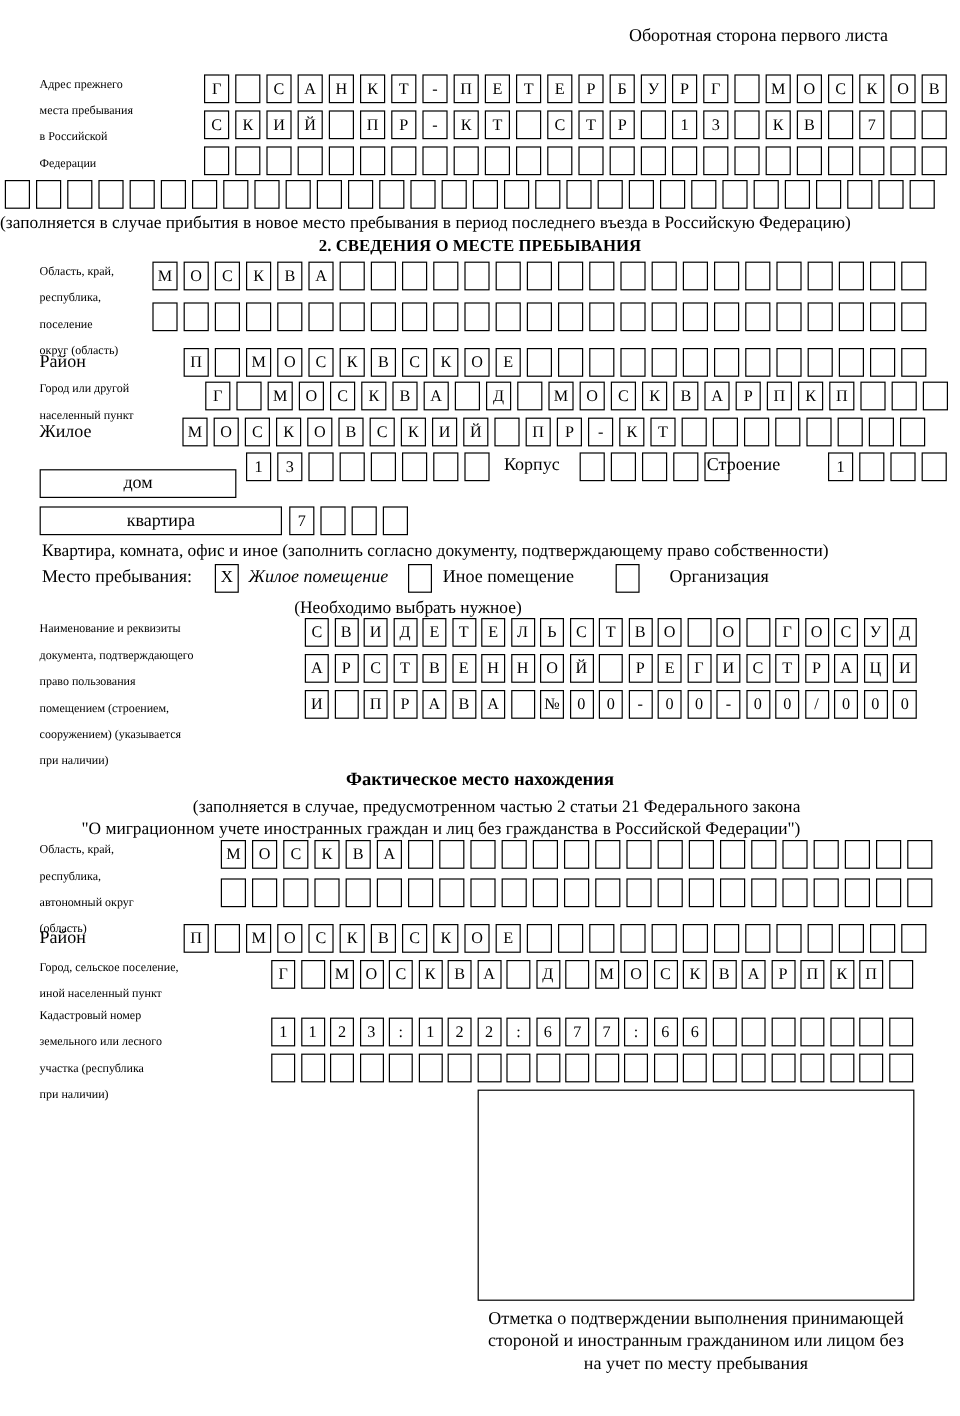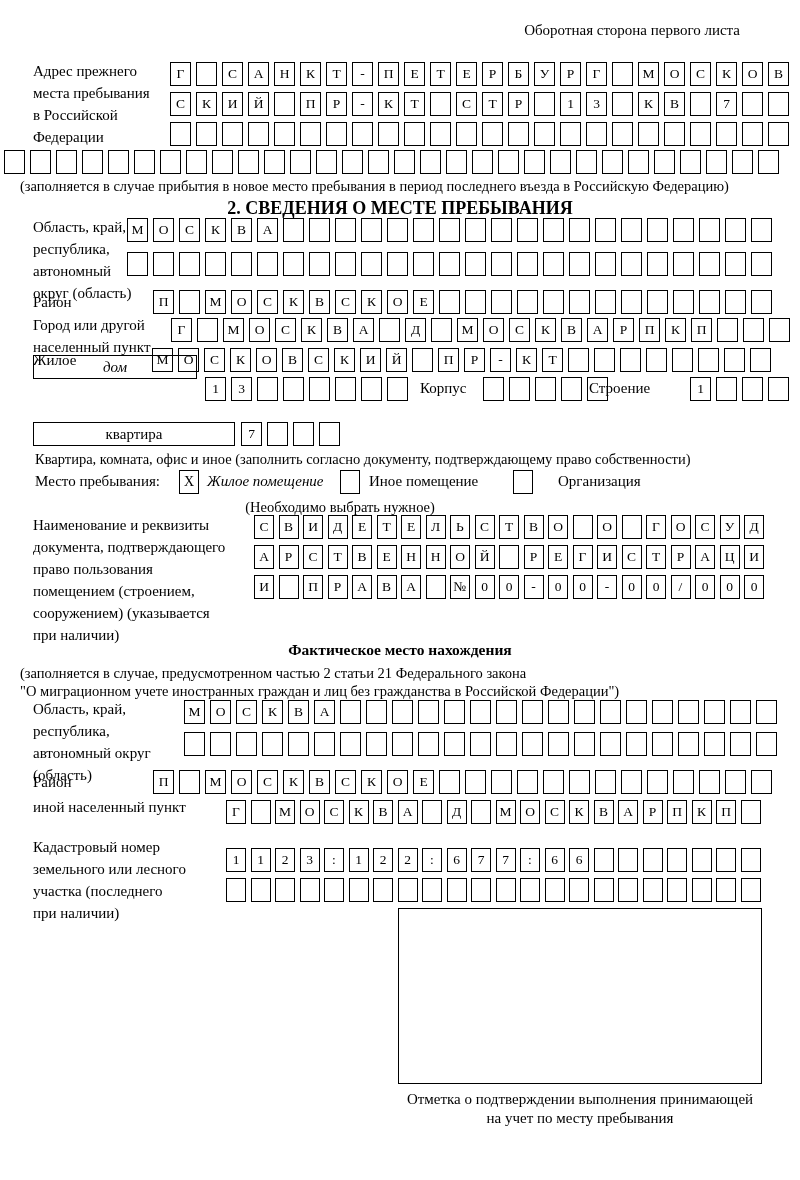--- a/index.html
+++ b/index.html
@@ -3,24 +3,24 @@
 <meta charset="utf-8">
 <style>
   * { margin:0; padding:0; box-sizing:border-box; }
   html,body { background:#fff; }
   body { font-family:"Liberation Serif","DejaVu Serif",serif; color:#000; }
   .page { position:relative; width:800px; height:1180px; background:#fff; overflow:hidden; }
 
   .label, .label-line, .caption, .note, .header { position:absolute; white-space:nowrap; }
   .label, .note { font-size:15px; }
   .multi { position:absolute; }
-  .multi div { white-space:nowrap; font-size:15px; line-height:22px; }
+  .multi div { white-space:nowrap; font-size:10px; line-height:22px; }
   .caption { font-size:14.5px; }
-  .header { font-weight:bold; font-size:18px; left:0; width:800px; text-align:center; white-space:nowrap; }
-  .centered { left:0; width:667px; text-align:left;padding-left:20px; }
+  .header { font-weight:bold; font-size:14px; left:0; width:800px; text-align:center; white-space:nowrap; }
+  .centered { left:0; width:667px; text-align:right; }
 
   .cellrow { position:absolute; display:flex; gap:5px; }
   .cellrow.tight { gap:4.5px; }
   .cell { flex:0 0 auto; width:21px; height:24px; border:1.6px solid #000;
           display:flex; align-items:center; justify-content:center;
           font-size:13.5px; line-height:1; }
   .cellrow.tight .cell { width:20px; }
 
   .bigbox { position:absolute; border:1.6px solid #000; height:24px;
             display:flex; align-items:center; justify-content:center; font-size:15px; }
@@ -153,21 +153,21 @@
       <div class="cell"></div>
       <div class="cell"></div>
     </div>
   <div class="caption centered" style="top:178px;">(заполняется в случае прибытия в новое место пребывания в период последнего въезда в Российскую Федерацию)</div>
 
   <div class="header" style="top:198px;">2. СВЕДЕНИЯ О МЕСТЕ ПРЕБЫВАНИЯ</div>
 
   <div class="multi" style="left:33px; top:216px;">
     <div>Область, край,</div>
     <div>республика,</div>
-    <div>автономный</div>
+    <div>поселение</div>
     <div>округ (область)</div>
   </div>
   <div class="cellrow" style="left:127px; top:218px;">
       <div class="cell">М</div>
       <div class="cell">О</div>
       <div class="cell">С</div>
       <div class="cell">К</div>
       <div class="cell">В</div>
       <div class="cell">А</div>
       <div class="cell"></div>
@@ -298,21 +298,21 @@
       <div class="cell"></div>
       <div class="cell"></div>
       <div class="cell"></div>
       <div class="cell"></div>
       <div class="cell"></div>
       <div class="cell"></div>
       <div class="cell"></div>
       <div class="cell"></div>
     </div>
 
-  <div class="bigbox" style="left:33px; top:355px; width:164px;font-style:italic;">дом</div>
+  <div class="bigbox" style="left:33px; top:391px; width:164px;">дом</div>
   <div class="cellrow" style="left:205px; top:377px;">
       <div class="cell">1</div>
       <div class="cell">3</div>
       <div class="cell"></div>
       <div class="cell"></div>
       <div class="cell"></div>
       <div class="cell"></div>
       <div class="cell"></div>
       <div class="cell"></div>
     </div>
@@ -517,20 +517,21 @@
       <div class="cell"></div>
       <div class="cell"></div>
       <div class="cell"></div>
       <div class="cell"></div>
       <div class="cell"></div>
       <div class="cell"></div>
       <div class="cell"></div>
     </div>
 
   <div class="multi" style="left:33px; top:796px;">
+    <div>Город, сельское поселение,</div>
     <div>иной населенный пункт</div>
   </div>
   <div class="cellrow tight" style="left:226px; top:800px;">
       <div class="cell">Г</div>
       <div class="cell"></div>
       <div class="cell">М</div>
       <div class="cell">О</div>
       <div class="cell">С</div>
       <div class="cell">К</div>
       <div class="cell">В</div>
@@ -547,21 +548,21 @@
       <div class="cell">Р</div>
       <div class="cell">П</div>
       <div class="cell">К</div>
       <div class="cell">П</div>
       <div class="cell"></div>
     </div>
 
   <div class="multi" style="left:33px; top:836px;">
     <div>Кадастровый номер</div>
     <div>земельного или лесного</div>
-    <div>участка (последнего</div>
+    <div>участка (республика</div>
     <div>при наличии)</div>
   </div>
   <div class="cellrow tight" style="left:226px; top:848px;">
       <div class="cell">1</div>
       <div class="cell">1</div>
       <div class="cell">2</div>
       <div class="cell">3</div>
       <div class="cell">:</div>
       <div class="cell">1</div>
       <div class="cell">2</div>
@@ -602,16 +603,17 @@
       <div class="cell"></div>
       <div class="cell"></div>
       <div class="cell"></div>
       <div class="cell"></div>
       <div class="cell"></div>
     </div>
 
   <div class="stampbox" style="left:398px; top:908px; width:364px; height:176px;"></div>
   <div class="stampcap" style="left:398px; top:1090px; width:364px;">
     <div>Отметка о подтверждении выполнения принимающей</div>
+    <div>стороной и иностранным гражданином или лицом без</div>
     <div>на учет по месту пребывания</div>
   </div>
 
 </div>
 
 </body></html>

